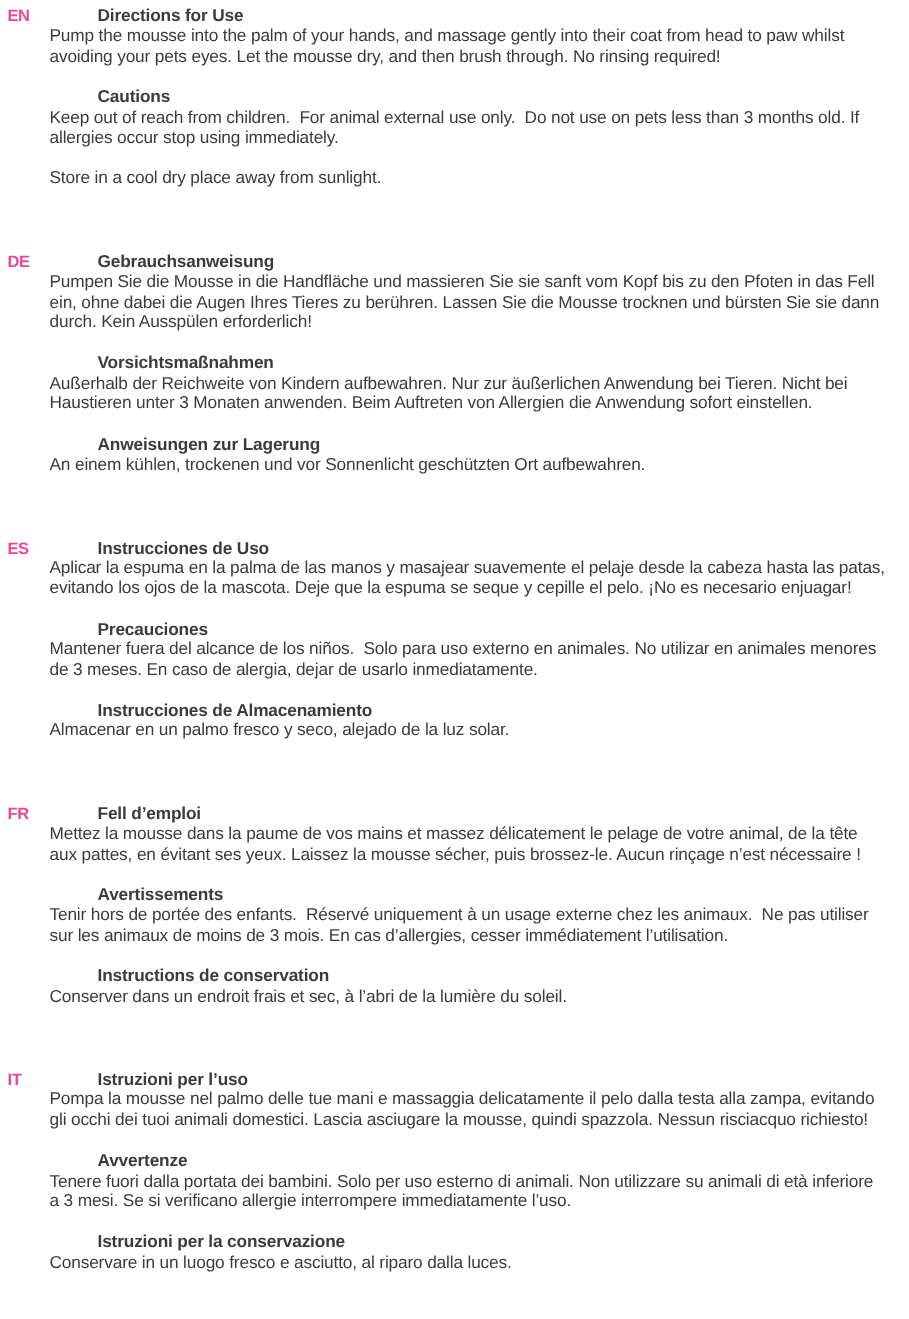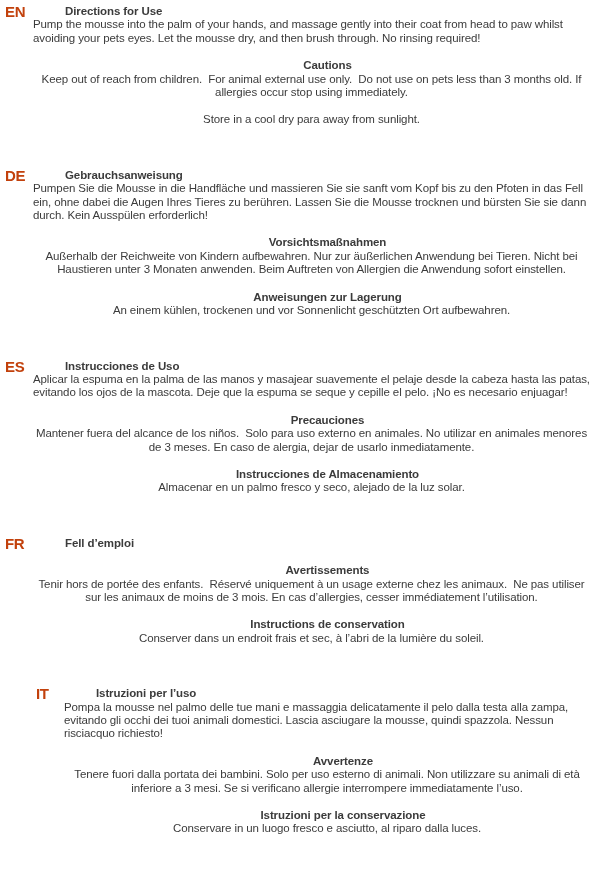--- a/index.html
+++ b/index.html
@@ -17,40 +17,38 @@
   .page {
     width: 585px;
   }
   .lang-section {
     display: flex;
     align-items: flex-start;
     margin-bottom: 42px;
   }
   .lang-section:last-child {
     margin-bottom: 0;
-    margin-left: 31px;
   }
   .lang-code {
     width: 23px;
     flex: 0 0 23px;
-    font-size: 15px;
+    font-size: 11px;
     font-weight: 600;
     letter-spacing: -0.3px;
     line-height: 15px;
     margin-top: -1px;
-    color: #c2410c;
+    color: #ec4899;
   }
   .lang-content {
     flex: 1 1 auto;
     padding-left: 5px;
     max-width: 562px;
   }
   .block + .block {
     margin-top: 14px;
-    text-align: center;
   }
   .block h3 {
     font-size: 11.5px;
     font-weight: 700;
     line-height: 13.4px;
     letter-spacing: -0.1px;
     padding-left: 32px;
   }
   .block p {
     font-size: 11.5px;
@@ -70,21 +68,21 @@
     <div class="lang-content">
       <div class="block">
         <h3>Directions for Use</h3>
         <p>Pump the mousse into the palm of your hands, and massage gently into their coat from head to paw whilst avoiding your pets eyes. Let the mousse dry, and then brush through. No rinsing required!</p>
       </div>
       <div class="block">
         <h3>Cautions</h3>
         <p>Keep out of reach from children.  For animal external use only.  Do not use on pets less than 3 months old. If allergies occur stop using immediately.</p>
       </div>
       <div class="block">
-        <p>Store in a cool dry para away from sunlight.</p>
+        <p>Store in a cool dry place away from sunlight.</p>
       </div>
     </div>
   </section>
 
   <section class="lang-section">
     <div class="lang-code">DE</div>
     <div class="lang-content">
       <div class="block">
         <h3>Gebrauchsanweisung</h3>
         <p>Pumpen Sie die Mousse in die Handfläche und massieren Sie sie sanft vom Kopf bis zu den Pfoten in das Fell ein, ohne dabei die Augen Ihres Tieres zu berühren. Lassen Sie die Mousse trocknen und bürsten Sie sie dann durch. Kein Ausspülen erforderlich!</p>
@@ -116,20 +114,21 @@
         <p>Almacenar en un palmo fresco y seco, alejado de la luz solar.</p>
       </div>
     </div>
   </section>
 
   <section class="lang-section">
     <div class="lang-code">FR</div>
     <div class="lang-content">
       <div class="block">
         <h3>Fell d’emploi</h3>
+        <p>Mettez la mousse dans la paume de vos mains et massez délicatement le pelage de votre animal, de la tête aux pattes, en évitant ses yeux. Laissez la mousse sécher, puis brossez-le. Aucun rinçage n’est nécessaire !</p>
       </div>
       <div class="block">
         <h3>Avertissements</h3>
         <p>Tenir hors de portée des enfants.  Réservé uniquement à un usage externe chez les animaux.  Ne pas utiliser sur les animaux de moins de 3 mois. En cas d’allergies, cesser immédiatement l’utilisation.</p>
       </div>
       <div class="block">
         <h3>Instructions de conservation</h3>
         <p>Conserver dans un endroit frais et sec, à l’abri de la lumière du soleil.</p>
       </div>
     </div>

